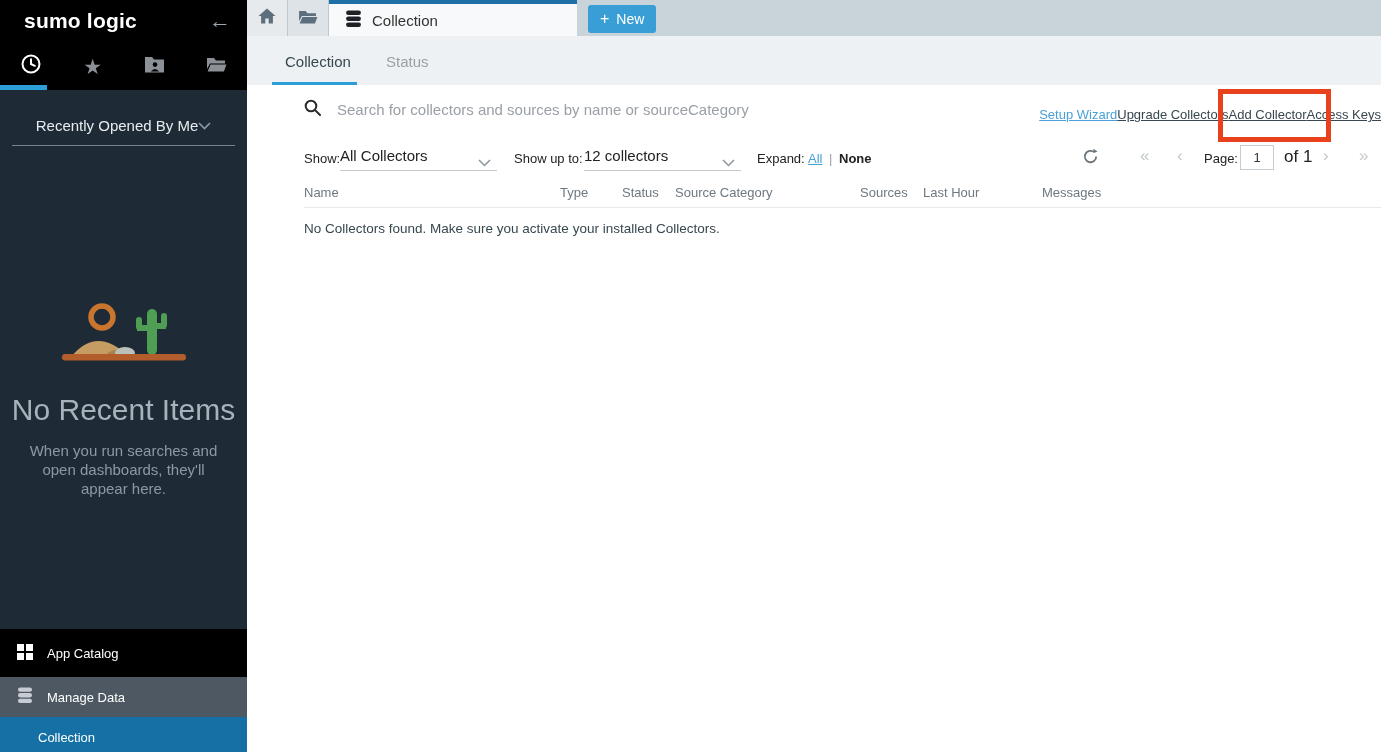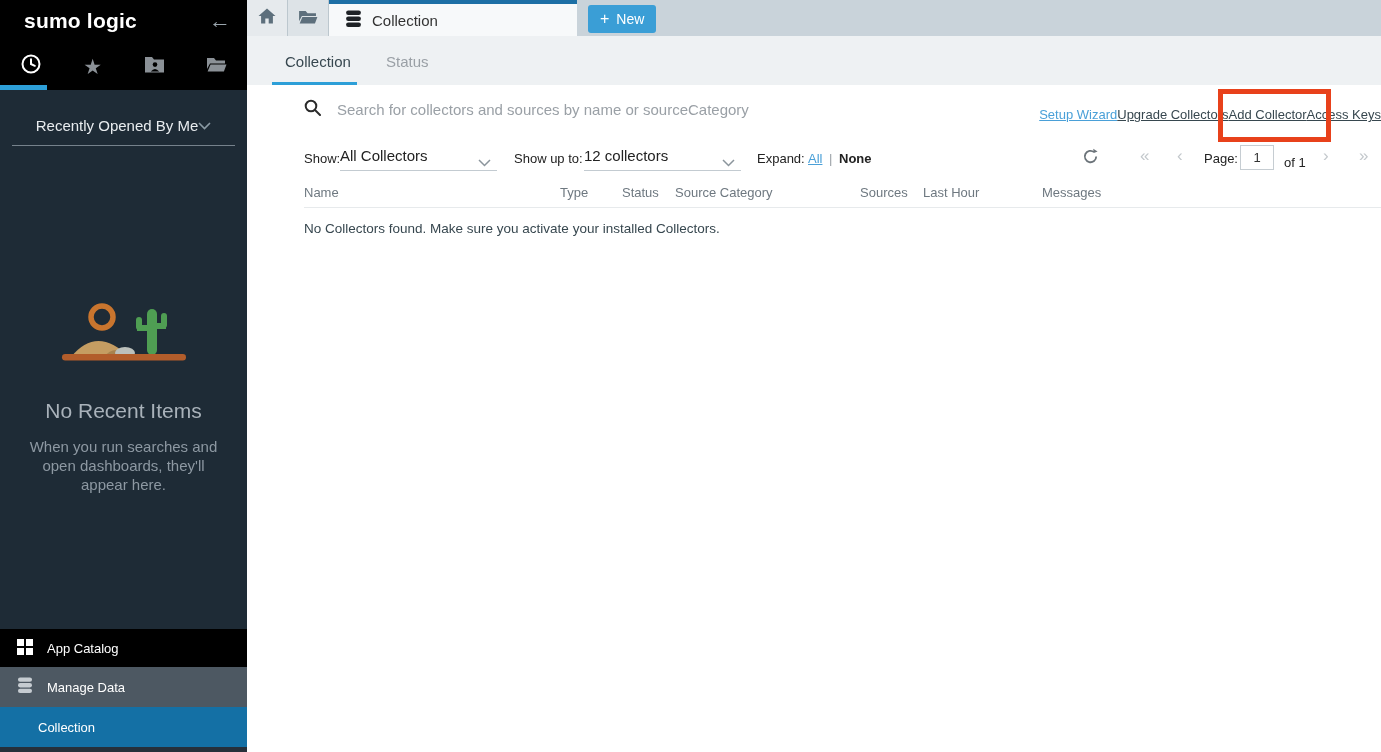--- a/index.html
+++ b/index.html
@@ -16,25 +16,25 @@
   .sb-back { color:#9aa5ad; font-size:22px; line-height:1; cursor:pointer; }
   .sb-icons { height:48px; background:#000; display:flex; position:relative; }
   .sb-icon-cell { flex:1; display:flex; align-items:center; justify-content:center; cursor:pointer; }
   .sb-active-bar { position:absolute; left:0; bottom:0; width:47px; height:5px; background:#2d9fd8; }
   .star-glyph { color:#8b9197; font-size:21px; line-height:1; }
   .sb-recent { padding:26px 12px 0 12px; }
   .sb-recent-row { display:flex; align-items:center; justify-content:center; padding:0 2px 0 2px; }
   .sb-recent-label { color:#e8ecef; font-size:15px; }
   .sb-recent-underline { margin-top:11px; border-bottom:1px solid #76828c; }
   .sb-illustration { margin-top:155px; text-align:center; }
-  .sb-empty-title { margin-top:24px; text-align:center; color:#a9b2ba; font-size:21px; font-weight:normal; }
+  .sb-empty-title { margin-top:18px; text-align:center; color:#a9b2ba; font-size:30px; font-weight:normal; }
   .sb-empty-desc { margin-top:14px; text-align:center; color:#8d98a2; font-size:15px; line-height:19px; padding:0 18px; }
   .sb-menu { position:absolute; left:0; top:629px; width:247px; }
   .sb-menu-item { display:flex; align-items:center; gap:14px; color:#fff; font-size:13px; padding-left:17px; cursor:pointer; }
-  .mi-appcatalog { background:#000; height:38px; }
+  .mi-appcatalog { background:#000; height:48px; }
   .mi-managedata { background:#4d5862; height:40px;align-items:center; }
   .mi-collection { background:#1470a5; height:40px; padding-left:38px; }
   .sb-menu-footer { background:#26303b; height:5px; }
 
   
   .main { position:absolute; left:247px; top:0; width:1134px; height:752px; background:#fff; }
 
   .tabstrip { height:36px; background:#c9d3da; display:flex; position:relative; }
   .ts-btn { width:41px; display:flex; align-items:center; justify-content:center; border-right:1px solid #bcc7ce; cursor:pointer; }
   .ts-btn-home { background:#e6eaed; }
@@ -64,21 +64,21 @@
   .dd-value { position:absolute; left:0; top:4px; font-size:15px; color:#222; }
   .dd-chevron { position:absolute; right:6px; top:10px; }
   .expand-all { position:absolute; top:8px; font-size:13px; color:#4aa0d8; text-decoration:underline; cursor:pointer; }
   .expand-sep { position:absolute; top:8px; font-size:13px; color:#9aa0a6; }
   .expand-none { position:absolute; top:8px; font-size:13px; color:#222; font-weight:bold; cursor:pointer; }
 
   .pg-refresh { position:absolute; left:835px; top:5px; cursor:pointer; }
   .pg-chevron { position:absolute; top:2px; font-size:17px; color:#c3c8cc; cursor:pointer; line-height:22px; }
   .pg-label { position:absolute; left:957px; top:8px; font-size:13px; color:#222; }
   .pg-input { position:absolute; left:993px; top:2px; width:34px; height:25px; border:1px solid #c6cdd2; text-align:center; font-size:13px; color:#333; font-family:"Liberation Sans",sans-serif; outline:none; }
-  .pg-of { position:absolute; left:1037px; top:12px; font-size:13px; color:#222; }
+  .pg-of { position:absolute; left:1037px; top:4px; font-size:17px; color:#222; }
 
   .table-header { position:absolute; left:57px; right:0; top:100px; display:flex; font-size:13px; color:#6e7880; }
   .th-c0 { width:256px; } .th-c1 { width:62px; } .th-c2 { width:53px; } .th-c3 { width:185px; }
   .th-c4 { width:63px; } .th-c5 { width:119px; } .th-c6 { flex:1; }
   .table-divider { position:absolute; left:57px; right:0; top:122px; height:1px; background:#e7eaec; }
   .empty-msg { position:absolute; left:57px; top:136px; font-size:13.5px; color:#37474f; }
 
   .annotation-box { position:absolute; left:971px; top:89px; width:113px; height:53px; border:5px solid #e8411b; z-index:20; pointer-events:none; }
 </style>
 </head>

